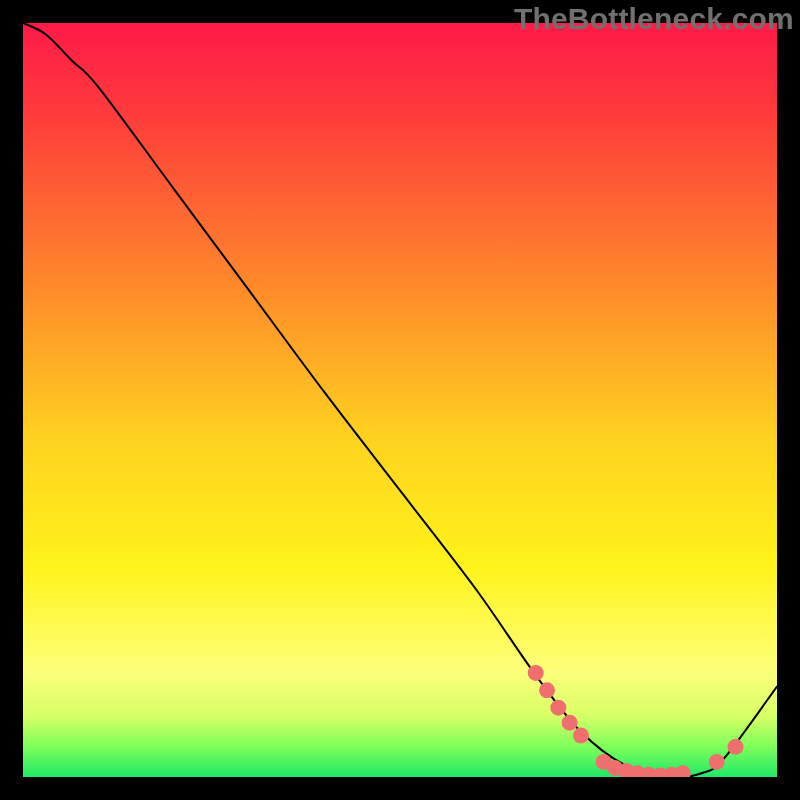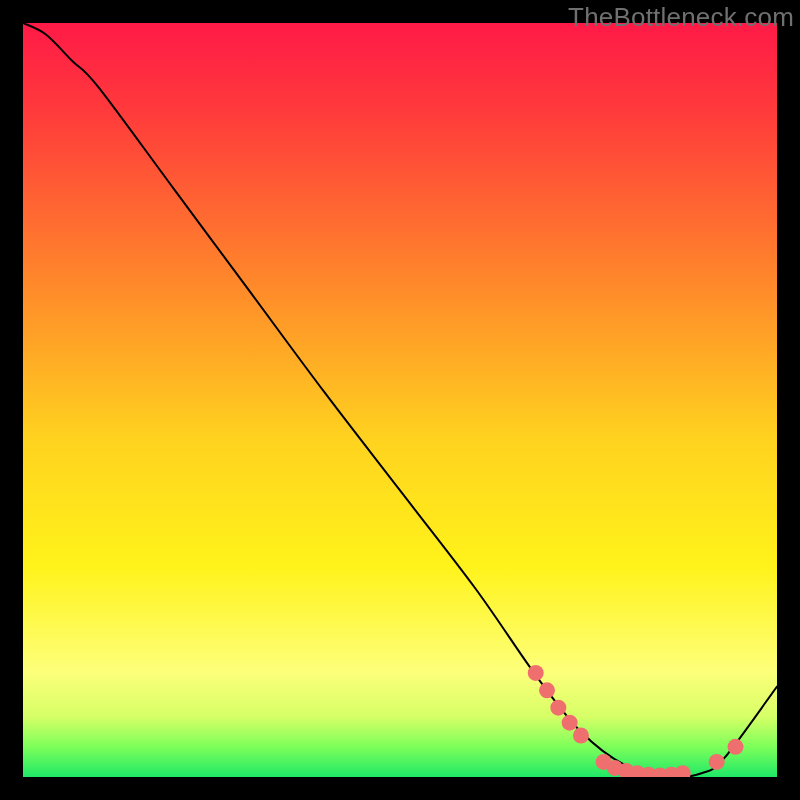--- a/index.html
+++ b/index.html
@@ -7,22 +7,22 @@
   .frame { position: relative; width: 800px; height: 800px; background: #000; }
   .plot-area {
     position: absolute;
     left: 23px; top: 23px;
     width: 754px; height: 754px;
   }
   .attribution {
     position: absolute;
     top: 2px; right: 6px;
     color: #707070;
-    font-size: 26px;
-    font-weight: 400;
+    font-size: 30px;
+    font-weight: 700;
     letter-spacing: 0.2px;
   }
   svg { display: block; }
 </style>
 </head>
 <body>
 
 <div class="frame">
 
   <div class="plot-area">

